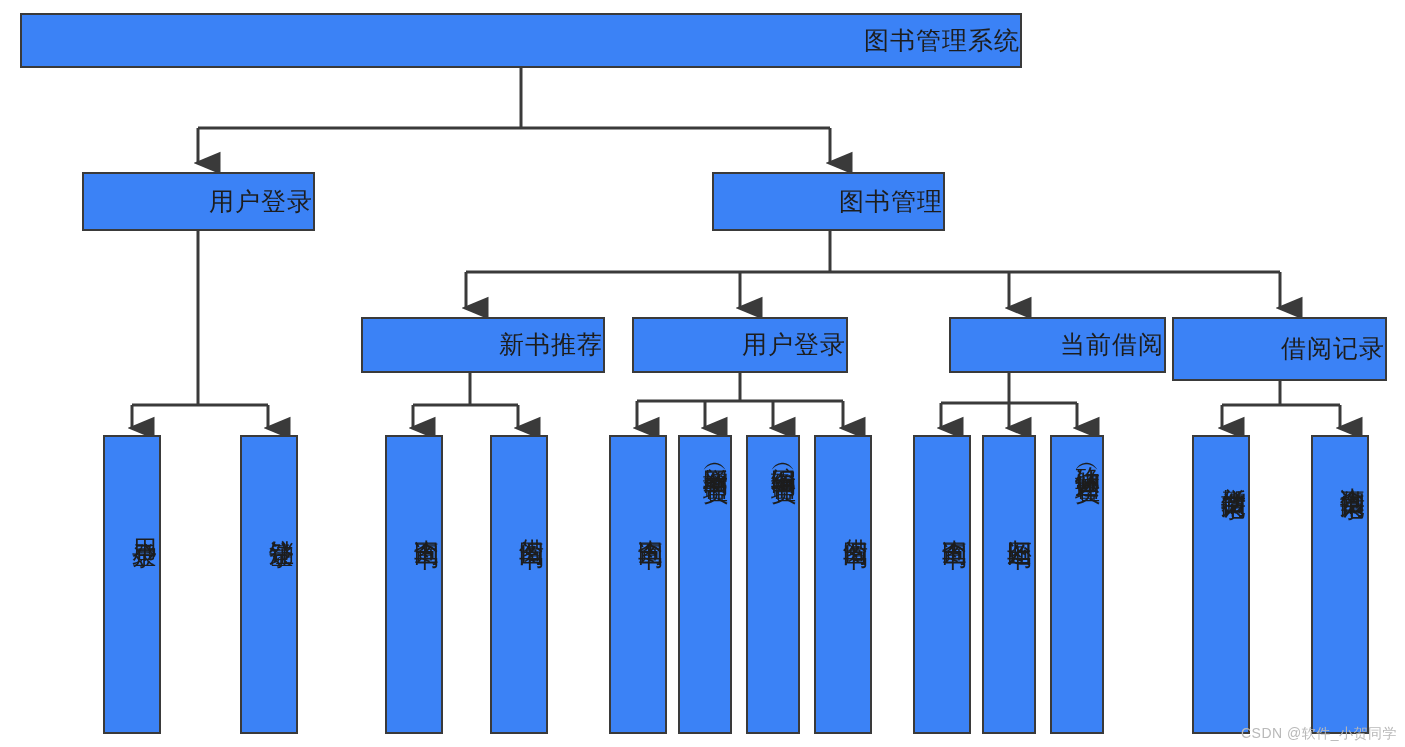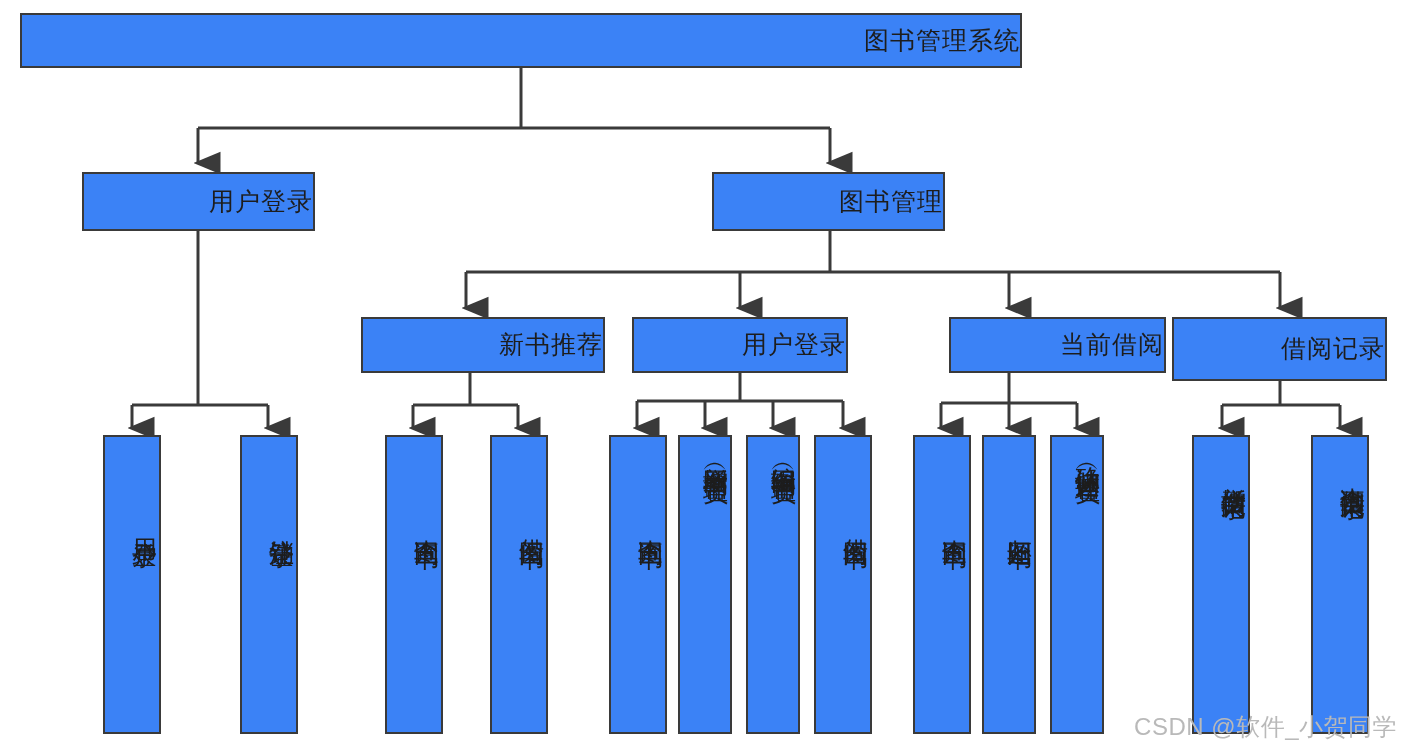--- a/index.html
+++ b/index.html
@@ -64,21 +64,21 @@
     margin-top: 72px;
   }
   .node.vert.mid3 .vlabel {
     margin-top: 20px;
   }
   
   #watermark {
     position: absolute;
     right: 8px;
     bottom: 4px;
-    font-size: 24px;
+    font-size: 14px;
     color: #b9b9b9;
     white-space: nowrap;
     letter-spacing: 0.5px;
     text-align: right;
   }
 </style>
 </head>
 <body>
 
 <div id="canvas">

